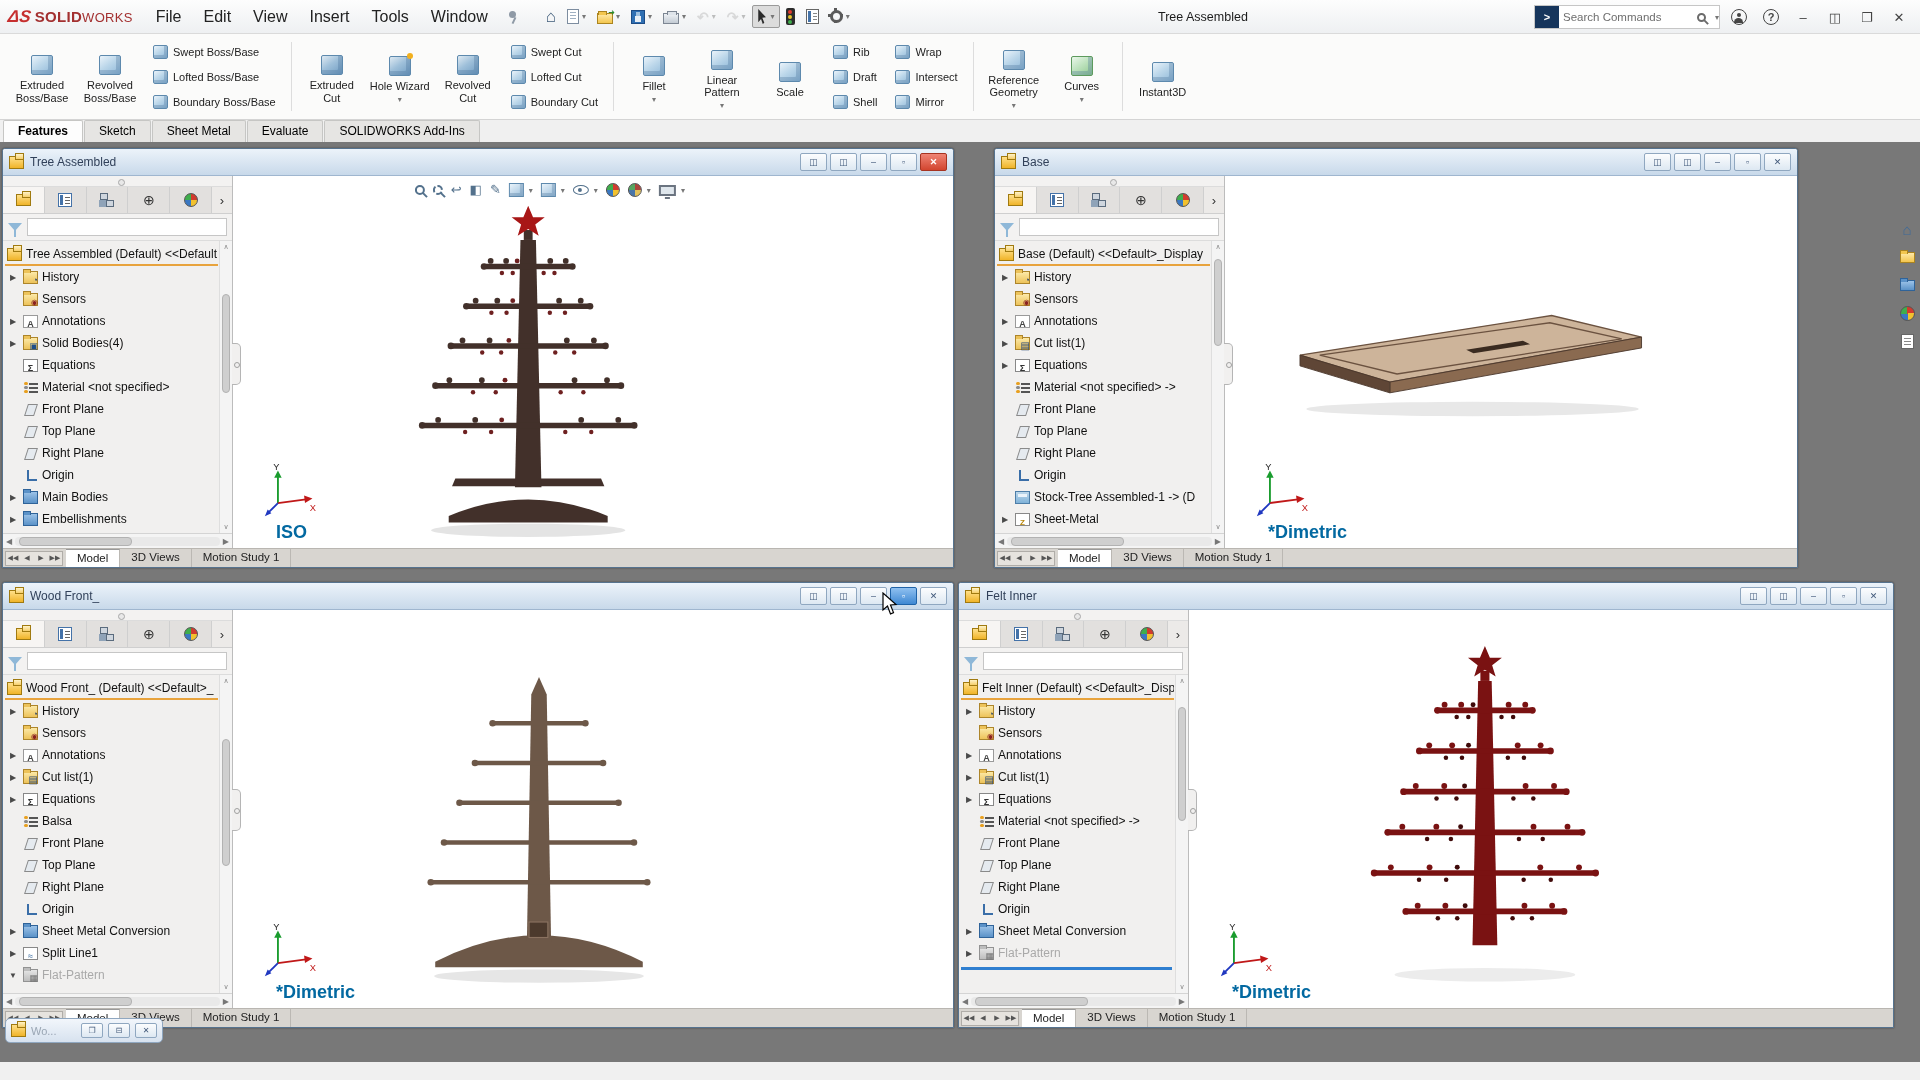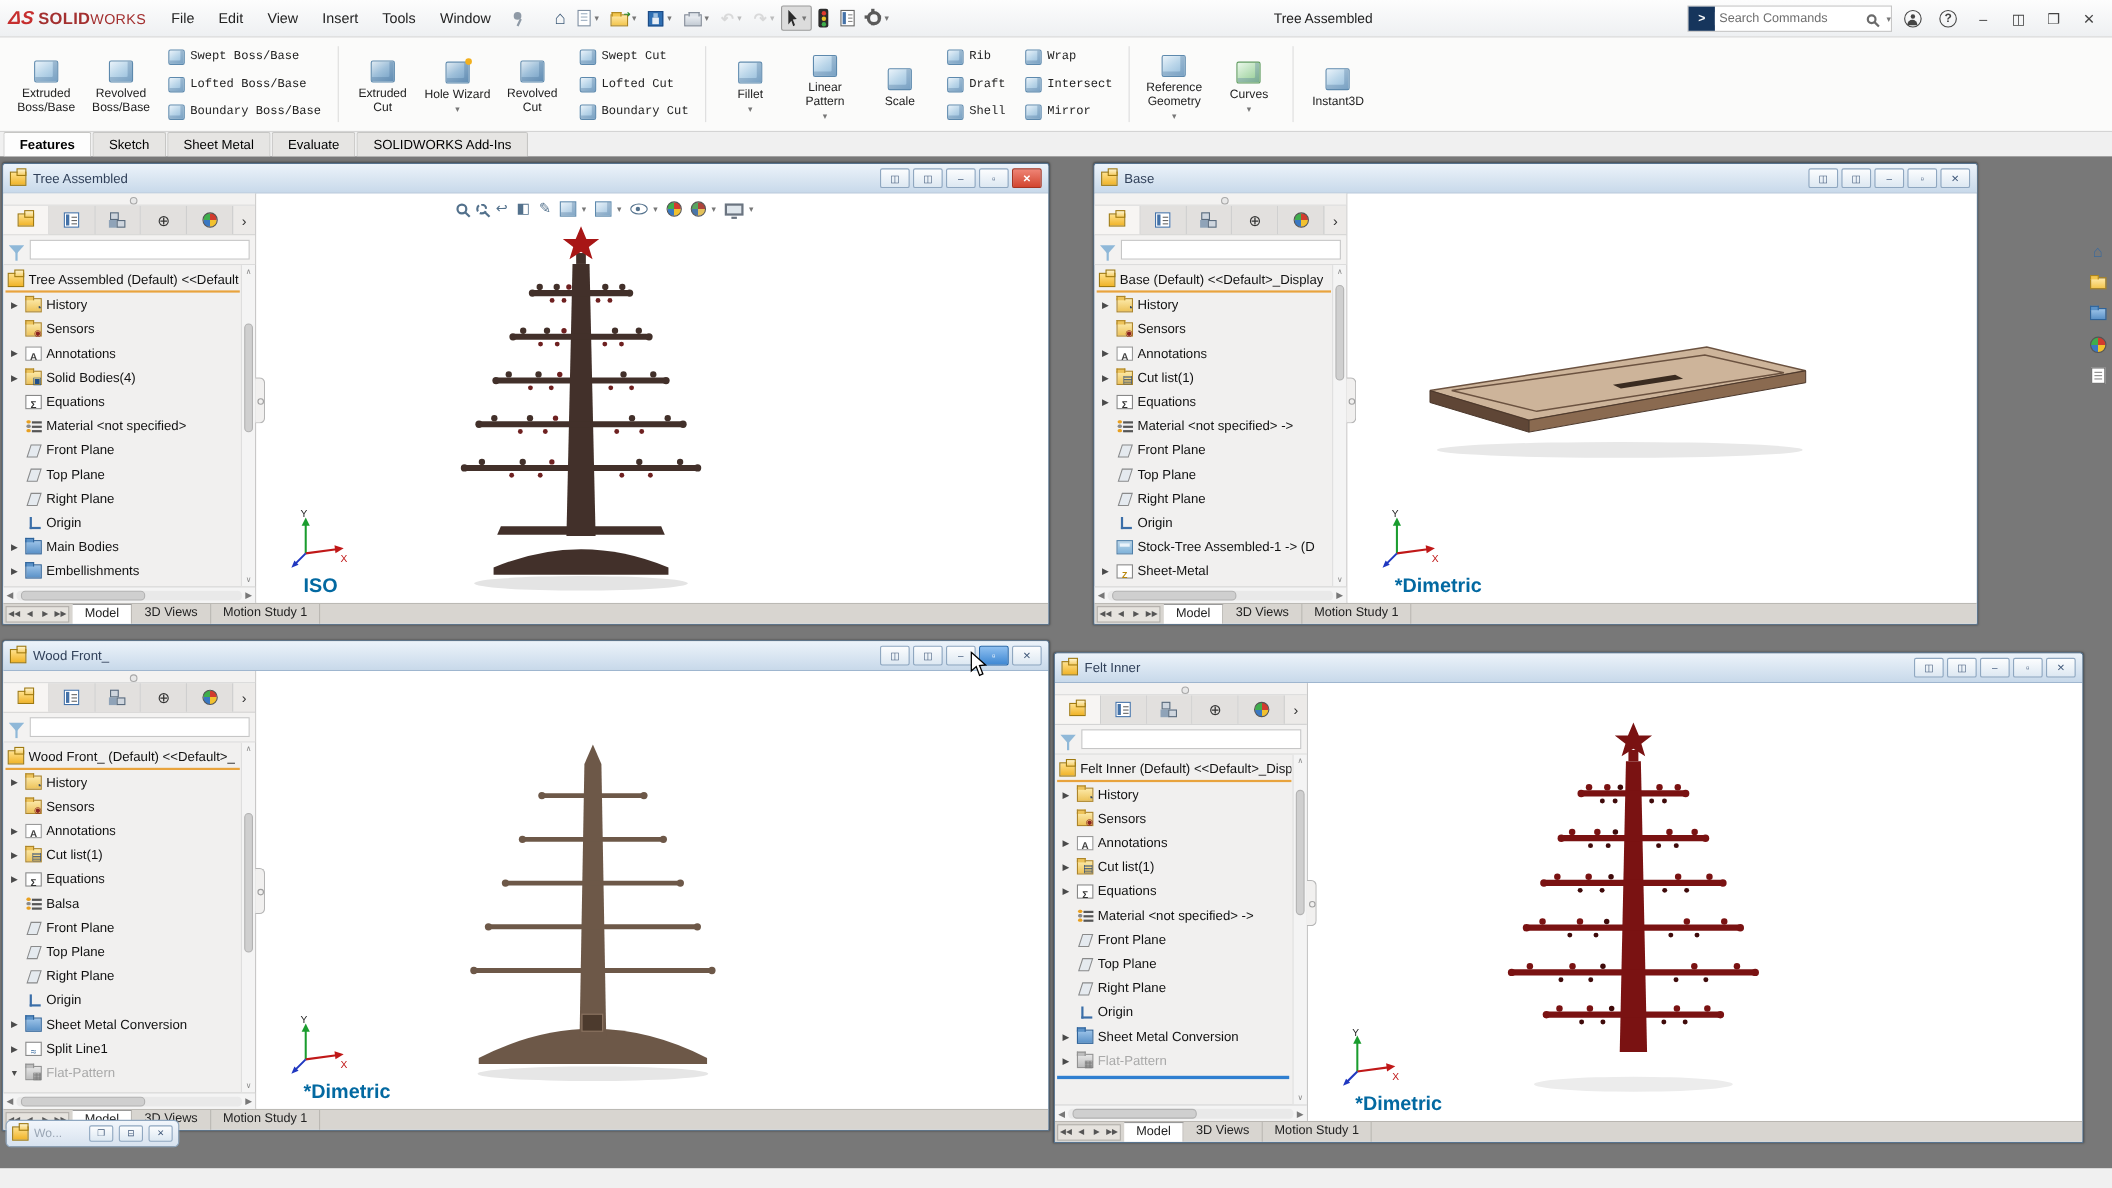--- a/index.html
+++ b/index.html
@@ -5,21 +5,21 @@
 * { box-sizing: border-box; margin: 0; padding: 0; }
 body { margin:0; font-family:"Liberation Sans", sans-serif; background:#444; }
 .app { position:relative; width:1920px; height:1080px; background:#f0f0f0; overflow:hidden; font-size:12px; }
 
 
 .titlebar { position:absolute; top:0; left:0; right:0; height:34px; background:linear-gradient(#fdfdfd,#eef0f2); border-bottom:1px solid #dadada; display:flex; align-items:center; z-index:50; }
 .logo { display:flex; align-items:baseline; padding:0 12px 0 8px; cursor:default; }
 .logo-ds { color:#c62f2f; font-weight:bold; font-style:italic; font-size:17px; margin-right:4px; transform:skewX(-8deg); }
 .logo-solid { color:#a33030; font-weight:800; font-size:15px; letter-spacing:.3px; }
 .logo-works { color:#a33030; font-weight:300; font-size:13px; letter-spacing:.3px; }
-.menu-item { padding:0 11px; font-size:13px; color:#222; height:34px; line-height:34px; cursor:default; }
+.menu-item { padding:0 11px; font-size:16px; color:#222; height:34px; line-height:34px; cursor:default; }
 .pin-icon { width:12px; height:16px; position:relative; margin:0 8px; }
 .pin-icon::before { content:""; position:absolute; top:2px; left:2px; width:7px; height:7px; background:#8f9aa6; border-radius:50%; }
 .pin-icon::after { content:""; position:absolute; top:8px; left:6px; width:2px; height:7px; background:#8f9aa6; transform:rotate(25deg); }
 .qat { display:flex; align-items:center; margin-left:14px; gap:1px; }
 .qat-btn { display:flex; align-items:center; padding:3px 4px; border:1px solid transparent; border-radius:2px; }
 .qat-btn.active { background:#dcdcdc; border-color:#9a9a9a; }
 .qat-btn.disabled { opacity:.45; }
 .dd { font-size:8px; color:#777; margin-left:3px; }
 
 .ic { display:inline-block; position:relative; }
@@ -57,21 +57,21 @@
 .i-user::after { content:""; position:absolute; bottom:1px; left:2px; width:9px; height:5px; border-radius:5px 5px 0 0; background:#444; }
 .i-help { width:16px; height:16px; border:1.5px solid #444; border-radius:50%; text-align:center; line-height:14px; font-size:11px; font-weight:bold; color:#444; }
 
 
 .ribbon { position:absolute; top:34px; left:0; right:0; height:86px; background:#fbfbfa; border-bottom:1px solid #d4d4d4; display:flex; align-items:stretch; padding:2px 2px; overflow:hidden; }
 .rib-group { display:flex; align-items:center; gap:2px; padding:0 7px; }
 .rib-sep { width:1px; background:#dddddd; margin:6px 0; }
 .rib-big { display:flex; flex-direction:column; align-items:center; width:66px; text-align:center; font-size:11px; color:#222; padding-top:7px; line-height:1.15; border:1px solid transparent; border-radius:2px; }
 .rib-big .bigicon { margin-bottom:4px; }
 .rib-big .dd { margin:2px 0 0; }
-.rib-stack { display:flex; flex-direction:column; justify-content:center; gap:7px; padding:0 4px;font-family:Liberation Mono, monospace; }
+.rib-stack { display:flex; flex-direction:column; justify-content:center; gap:7px; padding:0 4px; }
 .rib-small { display:flex; align-items:center; gap:5px; font-size:11px; color:#222; white-space:nowrap; padding:1px 3px; border:1px solid transparent; border-radius:2px; }
 .cube { width:22px; height:20px; background:linear-gradient(145deg,#eaf3fa 0%,#bcd7ea 45%,#8fb8d8 100%); border:1px solid #5d89ad; border-radius:2px; box-shadow:inset -4px -4px 0 rgba(70,110,150,.30); position:relative; }
 .cube.sm { width:15px; height:14px; box-shadow:inset -3px -3px 0 rgba(70,110,150,.30); }
 .cube.cut { background:linear-gradient(145deg,#dfeaf2 0%,#9fc0da 45%,#6f9cc2 100%); }
 .cube.gold::after { content:""; position:absolute; top:-4px; right:-3px; width:6px; height:6px; background:#f2b01e; border-radius:50%; }
 .cube.green { background:linear-gradient(145deg,#eaf7ea 0%,#bfe3bf 45%,#8fc88f 100%); border-color:#5d9a5d; }
 
 
 .cmdtabs { position:absolute; top:120px; left:0; right:0; height:22px; background:#f0f0f0; display:flex; padding-left:3px; z-index:40; }
 .cmdtab { padding:3px 14px 2px; font-size:12px; color:#000000; background:#e6e5e3; border:1px solid #c6c6c4; border-bottom:none; margin-right:1px; border-radius:2px 2px 0 0; }
@@ -1026,21 +1026,21 @@
         <span class="nav-btn">◀◀</span>
         <span class="nav-btn">◀</span>
         <span class="nav-btn">▶</span>
         <span class="nav-btn">▶▶</span>
       </span>
     <span class="dtab active">Model</span>
           <span class="dtab">3D Views</span>
           <span class="dtab">Motion Study 1</span>
         </div>
   </div>
-      <div class="sw-window" style="left: 958px; top: 440px; width: 936px; height: 446px; margin-top: 11px;">
+      <div class="sw-window" style="left: 958px; top: 440px; width: 936px; height: 446px;">
     <div class="wtitle">
       <span class="ticon i-part-root"></span>
       <span class="t">Felt Inner</span>
       <span class="wbtns">
             <span class="wbtn">◫</span>
             <span class="wbtn">◫</span>
             <span class="wbtn">–</span>
             <span class="wbtn">▫</span>
             <span class="wbtn">✕</span>
           </span>

